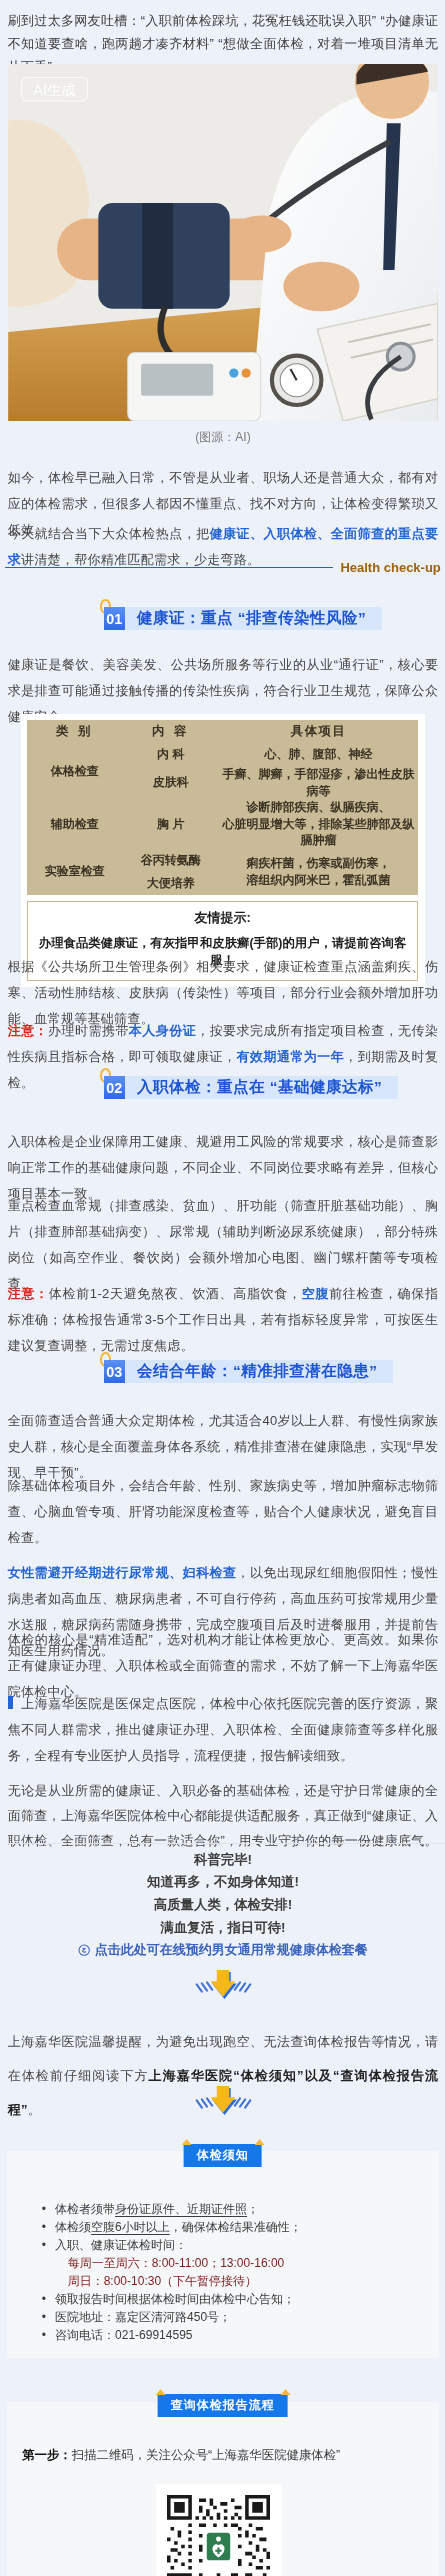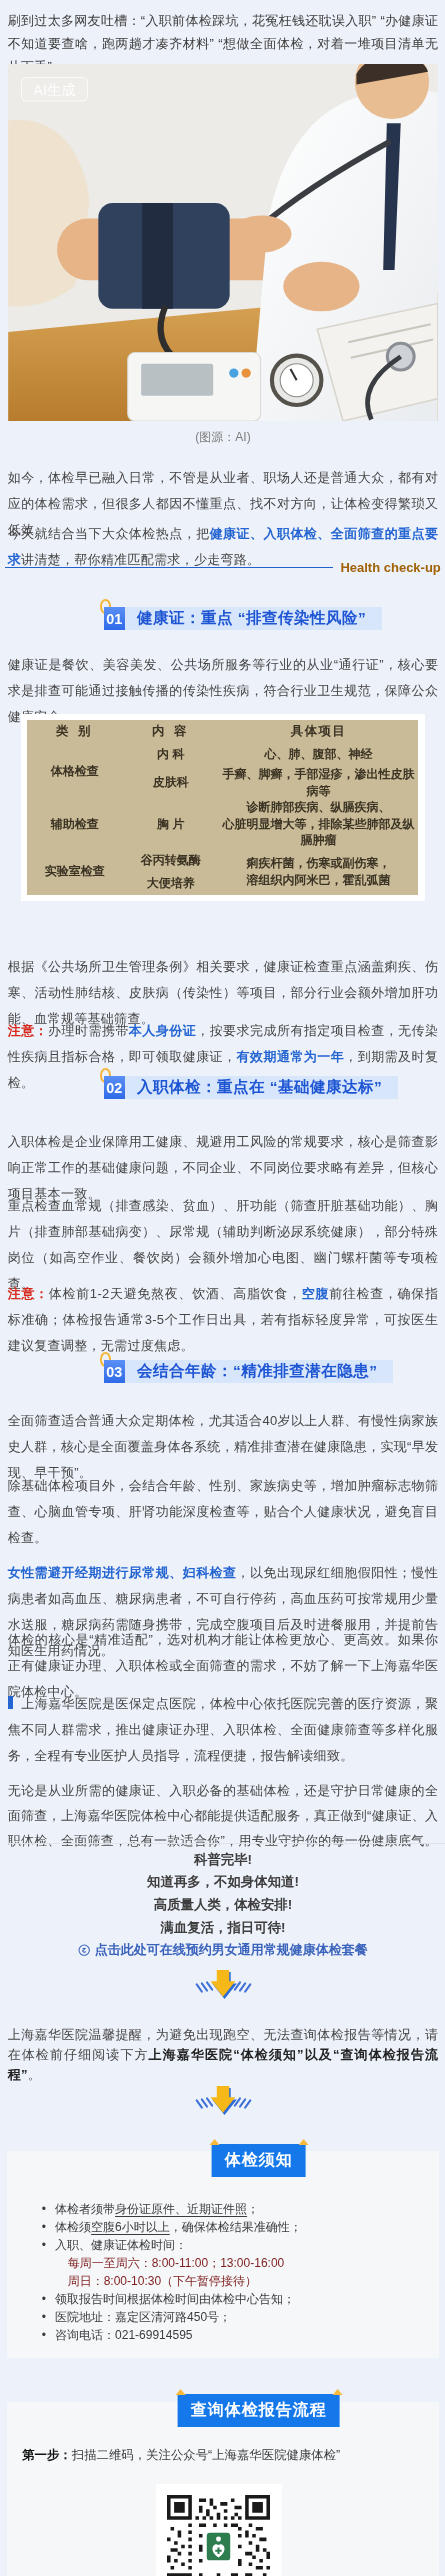--- a/index.html
+++ b/index.html
@@ -34,21 +34,21 @@
   
   .qbar{display:inline-block;width:5.2px;height:13.4px;background:#2465d2;margin-right:8.2px;vertical-align:-1px;}
   
   .slogan{font-size:13.4px;line-height:23px;font-weight:bold;color:#3d3d3d;text-align:center;}
   
   .linkline{display:flex;align-items:center;justify-content:center;color:#3a63bc;font-weight:bold;font-size:13px;cursor:pointer;}
   .linkline svg{margin-right:4.1px;}
   
   .arrowbox{display:flex;justify-content:center;}
   
-  .ribbon{position:absolute;left:50%;transform:translateX(-50%);height:33px;background:#1478ea;color:#fff;font-weight:bold;font-size:16px;display:flex;align-items:center;padding:0 13.4px;letter-spacing:1px;z-index:3;margin-left:36px;}
+  .ribbon{position:absolute;left:50%;transform:translateX(-50%);height:23px;background:#1478ea;color:#fff;font-weight:bold;font-size:12px;display:flex;align-items:center;padding:0 13.4px;letter-spacing:1px;z-index:3;}
   .ribbon:before,.ribbon:after{content:"";position:absolute;top:-4.6px;width:0;height:0;border-left:5.2px solid transparent;border-right:5.2px solid transparent;border-bottom:6.2px solid #f6b93c;z-index:-1;}
   .ribbon:before{left:-2.1px;} .ribbon:after{right:-2.1px;}
   .panel{position:absolute;left:6.7px;width:432px;background:#f5f7f9;}
   
   .bullet{display:flex;padding:0 0 0 35px;font-size:12px;line-height:18px;color:#3c3c3c;}
   .bullet .dot{width:13.4px;color:#3c3c3c;}
   .bullet .ul{text-decoration:underline;text-underline-offset:3.1px;}
   .subline{padding-left:61px;font-size:12px;line-height:18px;color:#7f1d1d;}
   .step{position:absolute;left:15.5px;font-size:12.4px;color:#3a3a3a;}
   .step b{color:#111;}
@@ -154,20 +154,24 @@
         </div>
 
       <div class="cell" style="grid-row:span 2;">实验室检查</div>
       <div class="cell h44">谷丙转氨酶</div>
       <div class="cell" style="grid-row:span 2;">
           <span>痢疾杆菌，伤寒或副伤寒，</span>
           <span>溶组织内阿米巴，霍乱弧菌</span>
         </div>
       <div class="cell h44">大便培养</div>
     </div>
+    <div class="notebox">
+      <div class="ntitle">友情提示:</div>
+      <div class="ntext">办理食品类健康证，有灰指甲和皮肤癣(手部)的用户，请提前咨询客服！</div>
+    </div>
   </div>
 
   <div class="blk para" style="top:954px;">根据《公共场所卫生管理条例》相关要求，健康证检查重点涵盖痢疾、伤寒、活动性肺结核、皮肤病（传染性）等项目，部分行业会额外增加肝功能、血常规等基础筛查。</div>
   <div class="blk para" style="top:1018px;"><span class="lbl-red">注意：</span><span>办理时需携带</span><span class="em-blue">本人身份证</span><span>，按要求完成所有指定项目检查，无传染性疾病且指标合格，即可领取健康证，</span><span class="em-blue">有效期通常为一年</span><span>，到期需及时复检。</span></div>
 
   <div class="sec-hdr" style="top:1076px;">
     <span class="ring"></span>
     <span class="num">02</span>
     <span class="bar">
         <span class="stitle">入职体检：重点在 “基础健康达标”</span>
@@ -211,21 +215,21 @@
     <svg width="93" height="33" viewBox="0 0 180 64">
       <g stroke="#3f71d6" stroke-width="4" stroke-linecap="round">
         <path d="M38,28 L48,42 M48,26 L58,40 M58,24 L68,38"></path>
         <path d="M112,38 L122,24 M122,40 L132,26 M132,42 L142,28"></path>
       </g>
       <polygon points="80,4 104,4 104,26 116,26 92,56 68,26 80,26" fill="#2d6bd8"></polygon>
       <polygon points="77,0 101,0 101,22 113,22 89,52 65,22 77,22" fill="#f5b818"></polygon>
     </svg>
   </div>
 
-  <div class="blk para" style="top:2025px;line-height:20px;"><span>上海嘉华医院温馨提醒，为避免出现跑空、无法查询体检报告等情况，请在体检前仔细阅读下方</span><span class="bold-dark">上海嘉华医院“体检须知”以及“查询体检报告流程”</span><span>。</span></div>
+  <div class="blk para" style="top:2025px;line-height:34px;"><span>上海嘉华医院温馨提醒，为避免出现跑空、无法查询体检报告等情况，请在体检前仔细阅读下方</span><span class="bold-dark">上海嘉华医院“体检须知”以及“查询体检报告流程”</span><span>。</span></div>
 
   <div class="blk arrowbox" style="top:2086px;">
     <svg width="93" height="33" viewBox="0 0 180 64">
       <g stroke="#3f71d6" stroke-width="4" stroke-linecap="round">
         <path d="M38,28 L48,42 M48,26 L58,40 M58,24 L68,38"></path>
         <path d="M112,38 L122,24 M122,40 L132,26 M132,42 L142,28"></path>
       </g>
       <polygon points="80,4 104,4 104,26 116,26 92,56 68,26 80,26" fill="#2d6bd8"></polygon>
       <polygon points="77,0 101,0 101,22 113,22 89,52 65,22 77,22" fill="#f5b818"></polygon>
     </svg>

